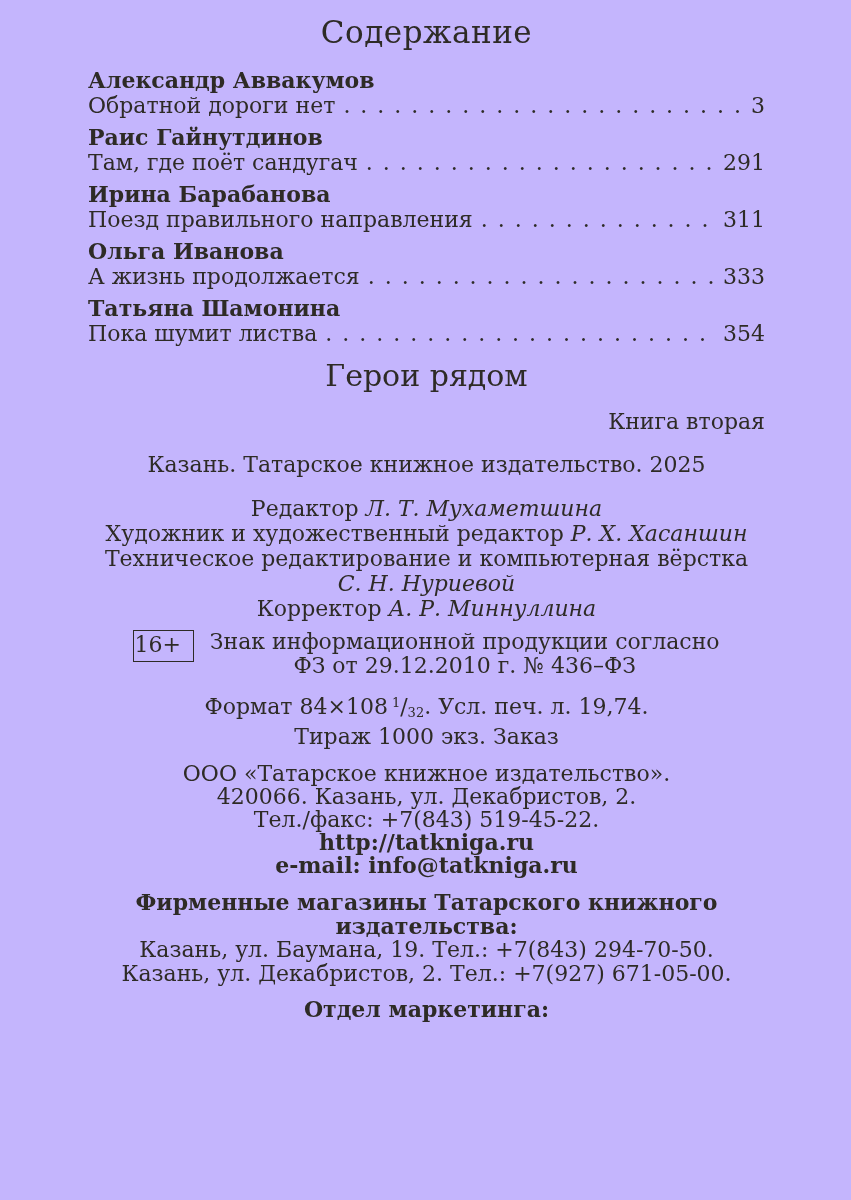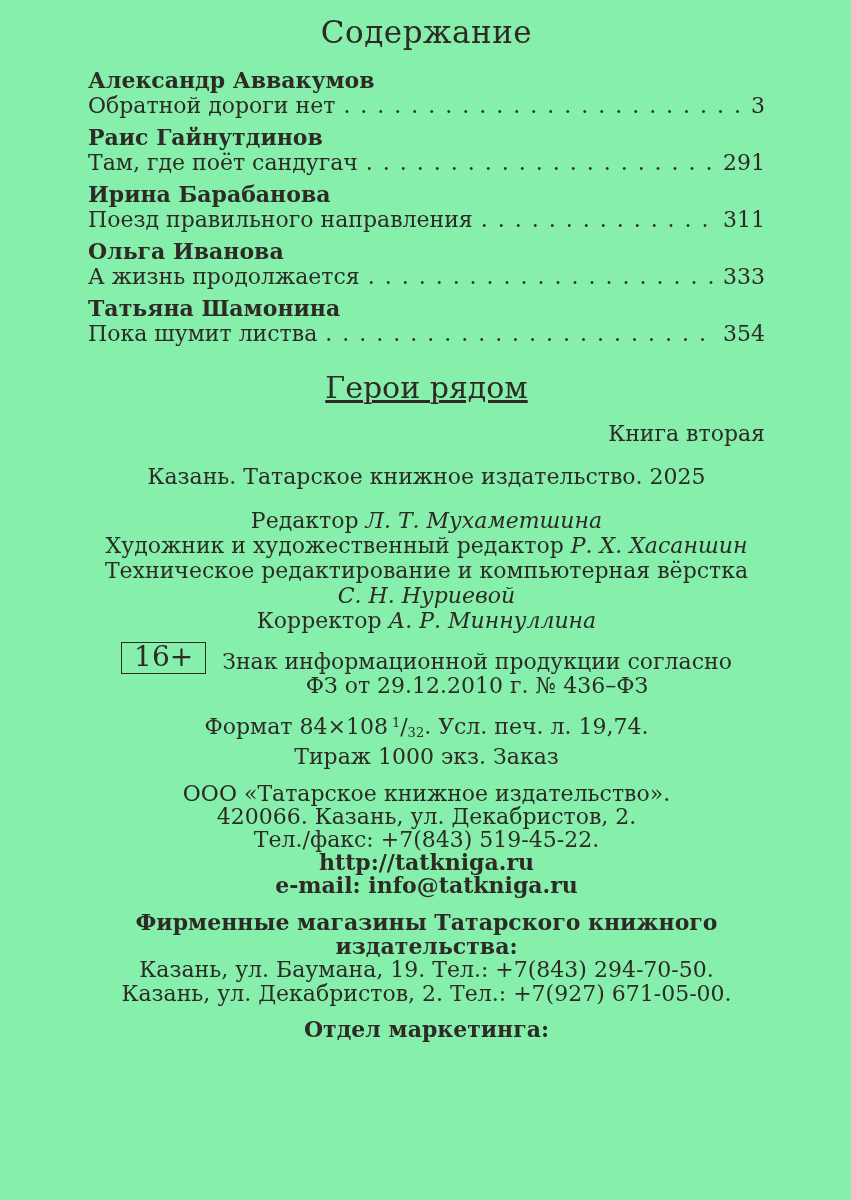--- a/index.html
+++ b/index.html
@@ -1,21 +1,21 @@
 <!DOCTYPE html>
 <html><head>
 <meta charset="utf-8">
 <style>
   html, body { margin: 0; padding: 0; background: #e8e8e8; }
   .page {
     position: relative;
     width: 851px;
     height: 1200px;
     margin: 0 auto;
-    background: #86efac;
+    background: #c4b5fd;
     color: #2e2b26;
     font-family: "DejaVu Serif", "Liberation Serif", serif;
     box-sizing: border-box;
     padding: 14px 86px 0 88px;
     overflow: hidden;
   }
 
   
   .toc-title {
     text-align: center;
@@ -36,41 +36,41 @@
   }
   .toc-leader::after {
     content: ". . . . . . . . . . . . . . . . . . . . . . . . . . . . . . . . . . . . . . . . . . . . . . . . . . . . . . . . . . . . . . . . . . . . . . . . . . . .";
     word-spacing: 3px;
   }
   .toc-page { flex: none; }
 
   
   .colophon { text-align: center; font-size: 22px; }
   .edition-type { margin-top: 84px; }
-  .book-title { font-size: 30px; margin-top: 24px; text-decoration: underline; }
+  .book-title { font-size: 30px; margin-top: 12px; }
   .book-subtitle { margin-top: 16px; text-align: right; }
   .imprint-line { margin-top: 18px; }
   .staff { margin-top: 19px; line-height: 25px; }
   .staff-name { font-style: italic; }
 
   .age-row {
     display: flex;
     justify-content: center;
     align-items: flex-start;
     gap: 16px;
     margin-top: 9px;
   }
   .age-badge {
     border: 1.5px solid #2e2b26;
-    padding: 1px 12px 3px 12px;
-    font-size: 28px;
+    padding: 1px 12px 3px 0;
+    font-size: 22px;
     line-height: 26px;
     flex: none;
   }
-  .age-text { line-height: 24px; margin-top: 8px; }
+  .age-text { line-height: 24px; }
 
   .print-info { margin-top: 13px; line-height: 24px; }
   .print-info sup { font-size: 13px; vertical-align: 7px; margin-left: 4px; }
   .print-info sub { font-size: 13px; vertical-align: -3px; }
 
   .publisher-block { margin-top: 13px; line-height: 23px; }
   .bold { font-weight: bold; }
 
   .stores-block { margin-top: 13px; line-height: 24px; }
   .marketing-block { margin-top: 11px; line-height: 24px; }

